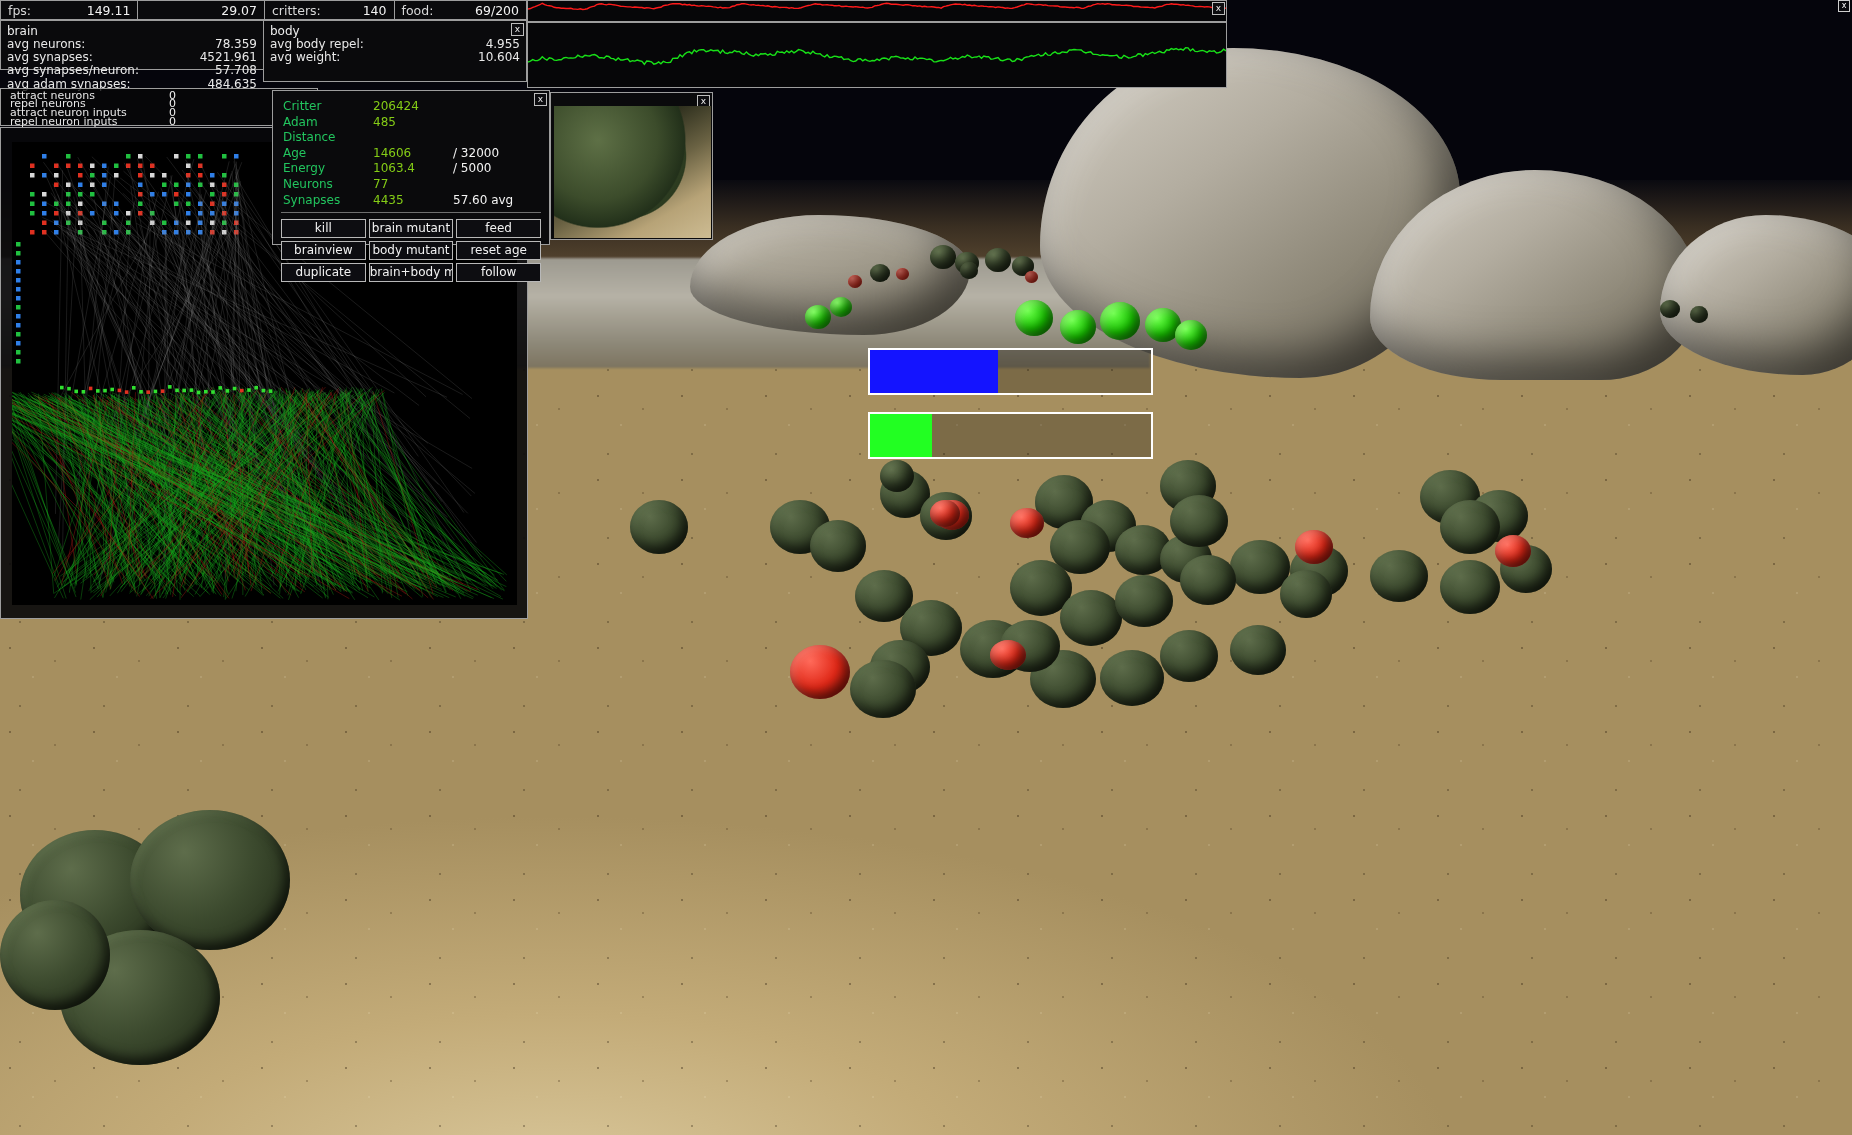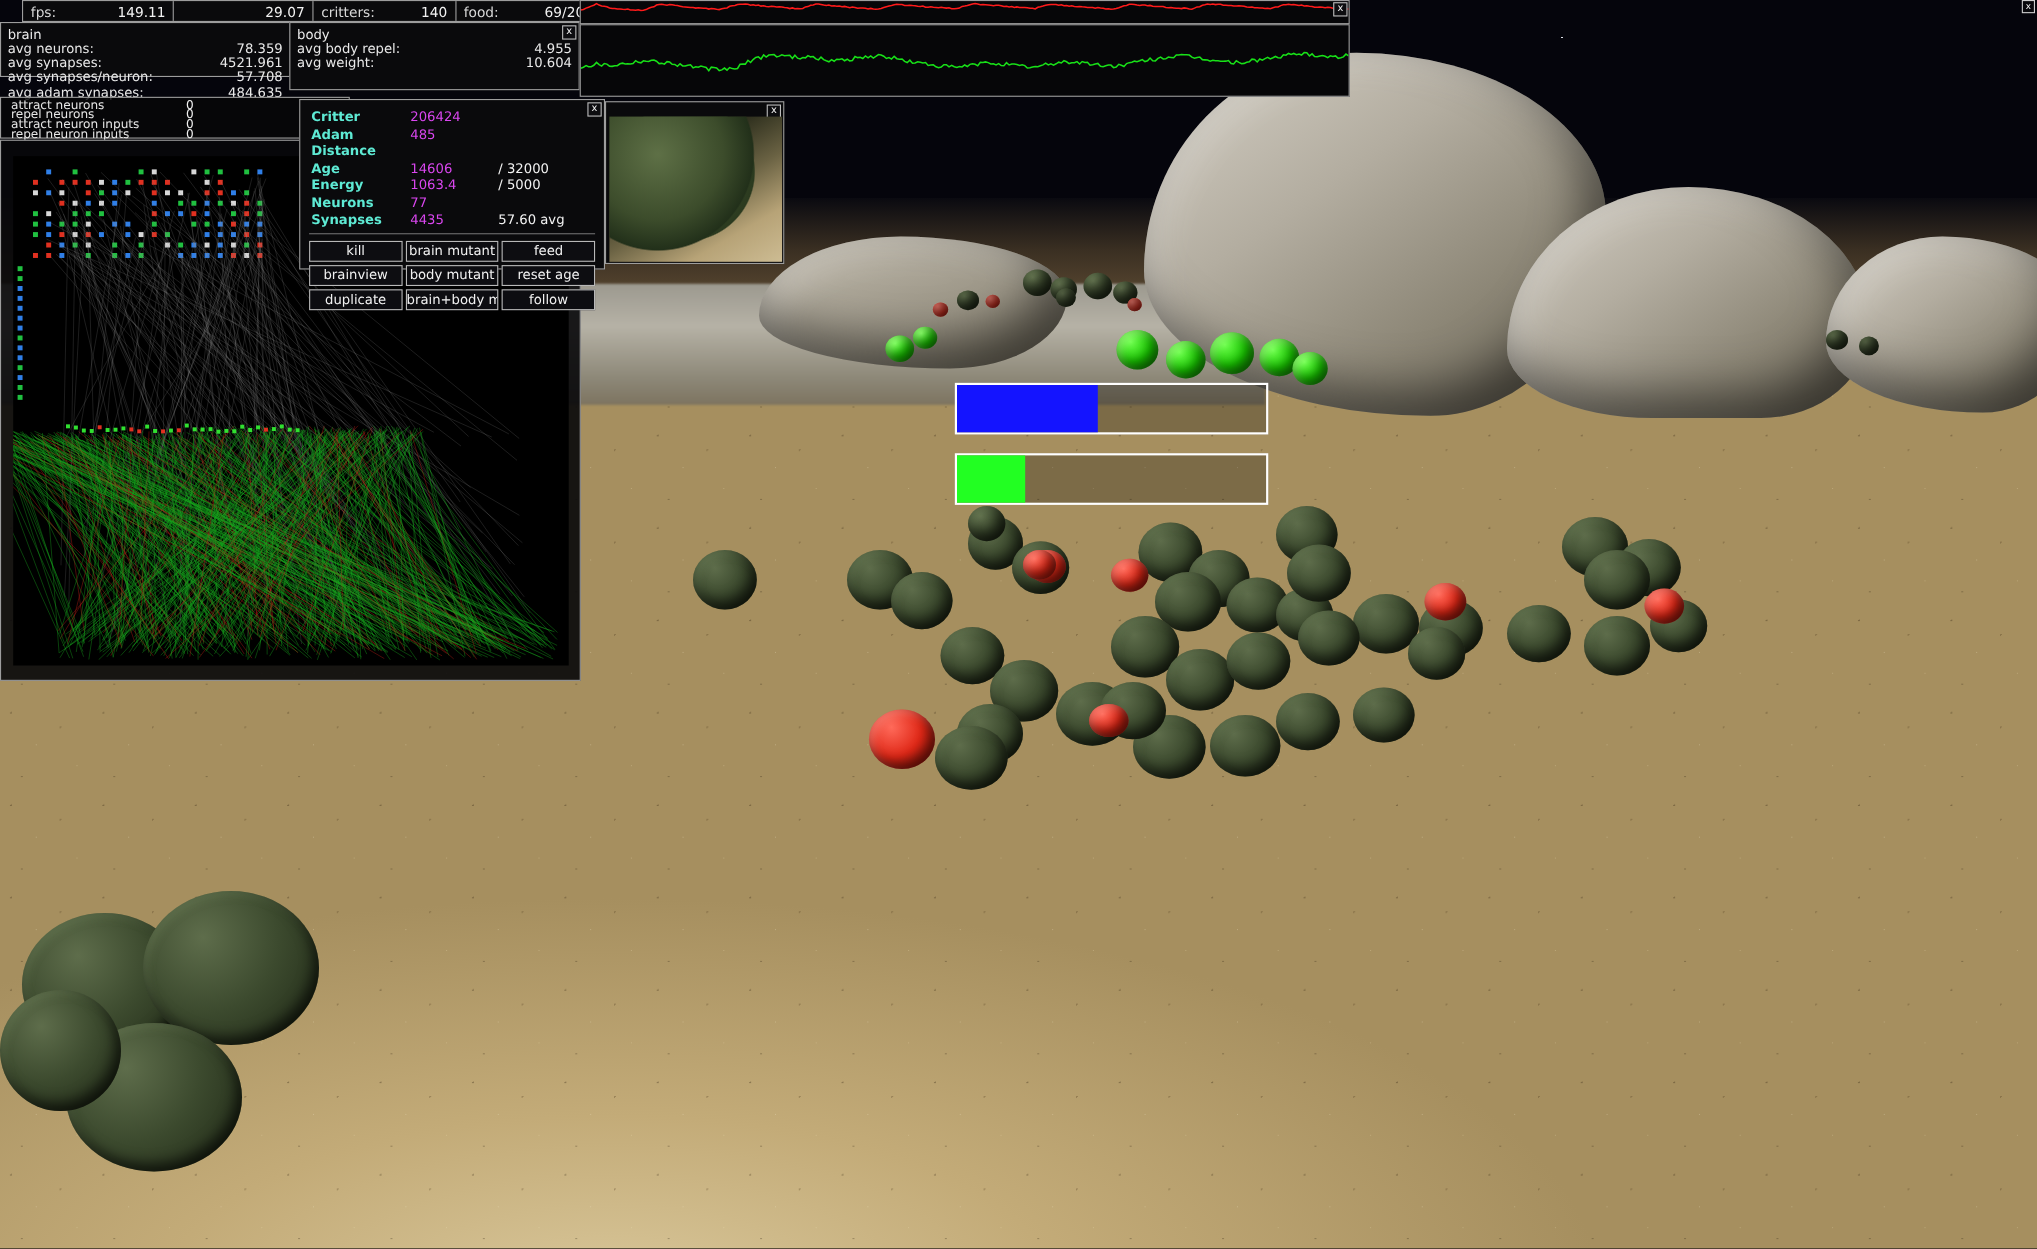--- a/index.html
+++ b/index.html
@@ -109,21 +109,21 @@
     position: absolute; right: 2px; top: 2px;
     width: 13px; height: 13px;
     border: 1px solid #bdbdbd;
     background: #0d0d10;
     color: #efefef;
     font-size: 9px; line-height: 11px; text-align: center;
     cursor: pointer;
   }
 
   
-  #statusbar { left: 0; top: 0; width: 527px; height: 20px; display: flex; margin-left: 20px; }
+  #statusbar { left: 0; top: 0; width: 527px; height: 20px; display: flex; }
   #statusbar .cell {
     display: flex; justify-content: space-between; align-items: center;
     padding: 0 7px; height: 100%;
     border-right: 1px solid #9d9d9d;
     font-size: 12.5px; white-space: nowrap;
   }
   #statusbar .cell:last-child { border-right: none; }
   #statusbar .c-fps   { width: 138px; }
   #statusbar .c-ms    { width: 127px; justify-content: flex-end; }
   #statusbar .c-crit  { width: 130px; }
@@ -155,22 +155,22 @@
 
   
   #brainview { left: 0; top: 127px; width: 528px; height: 492px; background: rgba(8,8,10,.9); }
   #brainview-inner { position: absolute; left: 11px; top: 14px; width: 505px; height: 463px; background: #000; }
   .bv-svg { position: absolute; inset: 0; }
 
   
   #critterpanel { left: 272px; top: 90px; width: 278px; height: 155px; }
   #critterpanel .cp-body { padding: 8px 0 0 10px; }
   .cp-row { display: flex; font-size: 12px; line-height: 15.6px; }
-  .cp-k { width: 90px; color: #5eead4; font-weight: bold; }
-  .cp-v { width: 80px; color: #d946ef; }
+  .cp-k { width: 90px; color: #22c55e; }
+  .cp-v { width: 80px; color: #84cc16; }
   .cp-v2 { color: #f3f3f3; }
   .cp-sep { margin: 4px 8px 0 8px; border-top: 1px solid #6f6f6f; }
   .cp-grid {
     display: grid; grid-template-columns: repeat(3, 1fr);
     gap: 3px; padding: 6px 8px 8px 8px;
   }
   .cp-btn {
     border: 1px solid #b8b8b8; background: #0d0d11;
     color: #f2f2f2; font-size: 12px; line-height: 17px; height: 19px;
     text-align: center; cursor: pointer; white-space: nowrap; overflow: hidden;

